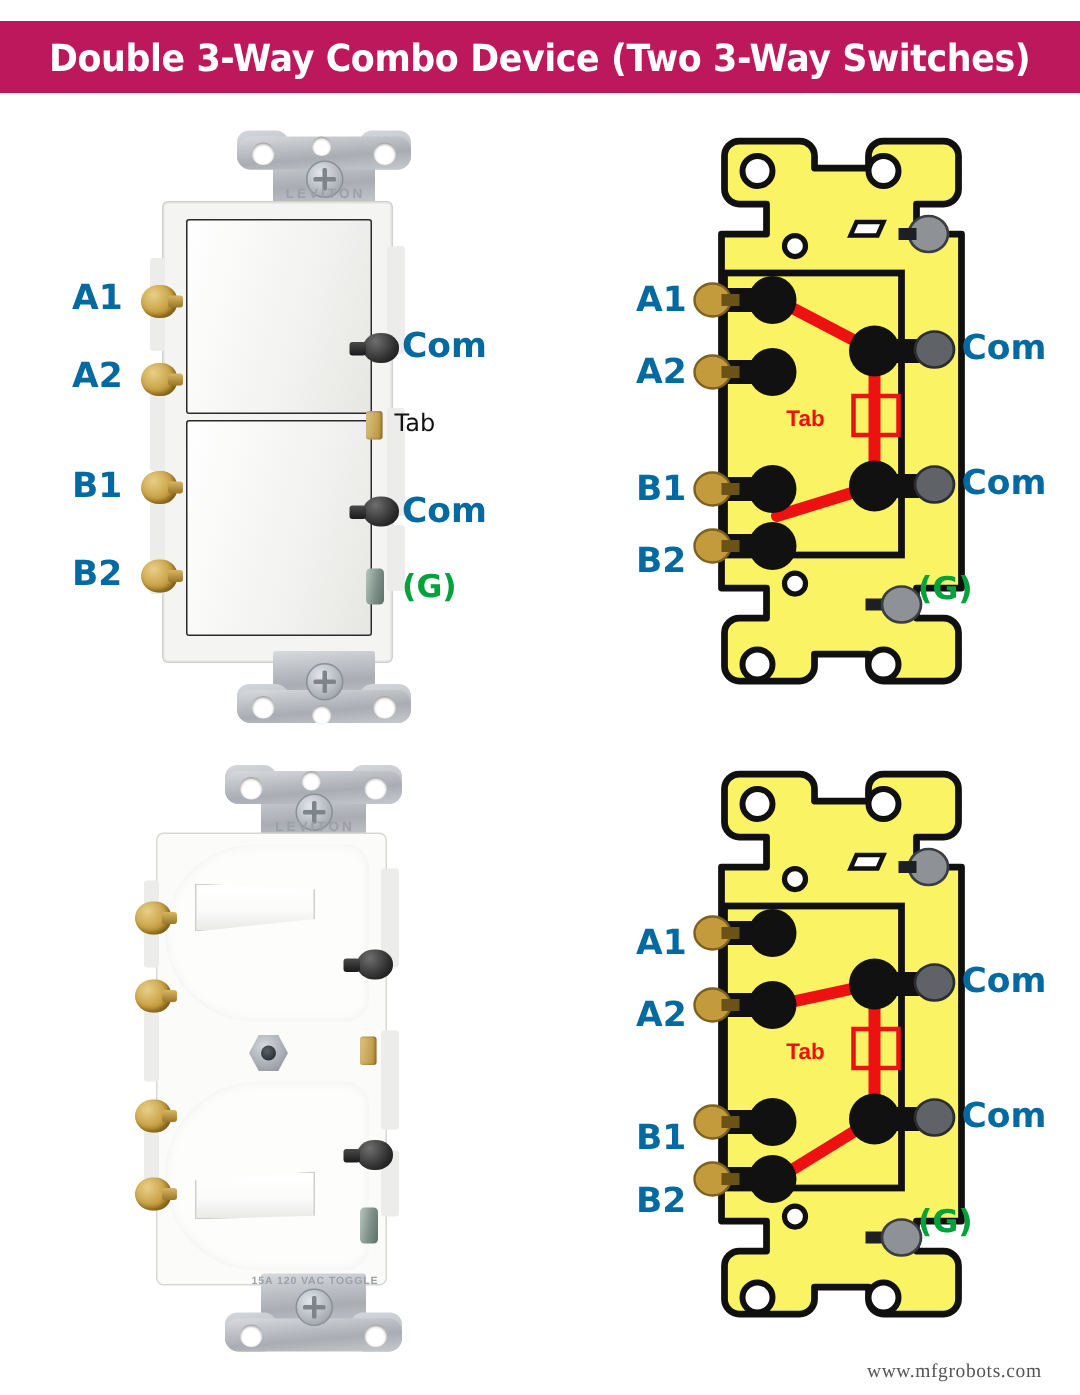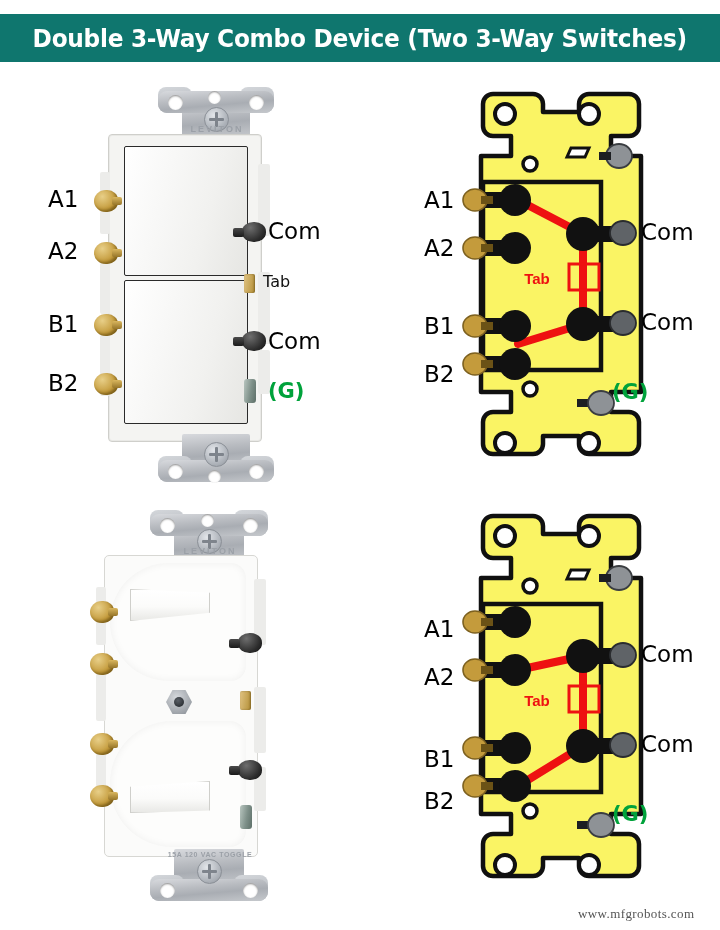--- a/index.html
+++ b/index.html
@@ -21,21 +21,21 @@
     color:#ffffff;font-size:25px;font-weight:bold;letter-spacing:-0.3px;
     font-family:"DejaVu Sans","Liberation Sans",sans-serif;
     white-space:nowrap;transform:scaleX(0.93);
   }
 
   
   .abs{position:absolute;}
 
   
   .lbl{
-    position:absolute;font-weight:normal;color:#000000;
+    position:absolute;font-weight:bold;color:#0369a1;
     font-family:"DejaVu Sans","Liberation Sans",sans-serif;
     white-space:nowrap;line-height:1;
   }
   .lbl.big{font-size:23px;}
   .lbl.com{font-size:23px;}
   .lbl.tab{font-size:16px;font-weight:normal;color:#111;}
   .lbl.g{font-size:21px;color:#00a23b;font-weight:bold;}
 
   
   .strap{position:absolute;}
@@ -144,21 +144,21 @@
   .watermark{
     position:absolute;font-size:13px;color:#555;letter-spacing:.4px;
     font-family:"Liberation Serif","DejaVu Serif",serif;
   }
 </style>
 </head>
 <body style="background: rgb(255, 255, 255);">
 
 <div class="canvas">
 
-  <div class="banner" style="background: #0f766e;">
+  <div class="banner" style="background: #be185d;">
     <div class="banner-text">Double 3-Way Combo Device (Two 3-Way Switches)</div>
   </div>
 
   <div class="abs" style="left:60px;top:82px;width:280px;height:410px;">
 
     <div class="strap" style="left:98px;top:3px;width:116px;height:52px;">
       <div class="ear" style="left:0;"></div>
       <div class="ear" style="right:0;"></div>
       <div class="bar" style="left:24px;top:16px;width:68px;height:36px;border-radius:2px;"></div>
       <div class="bar" style="left:0;top:6px;width:116px;height:22px;border-radius:9px;"></div>

